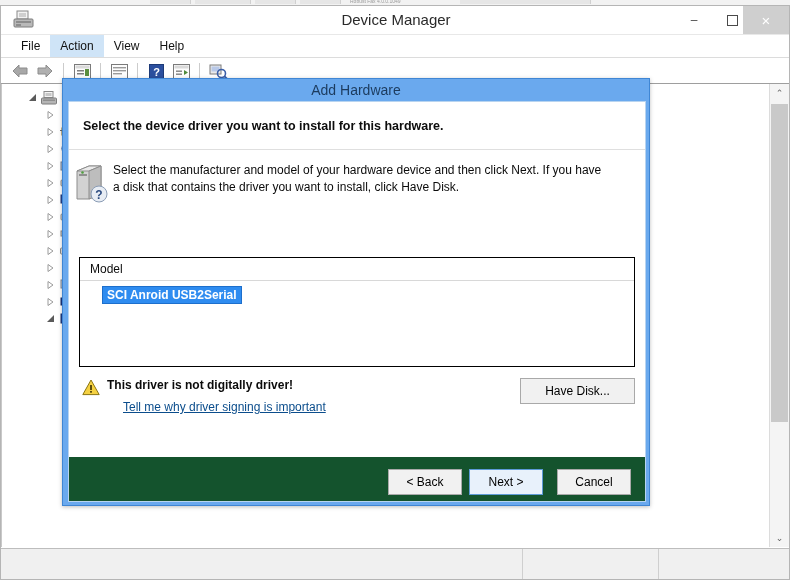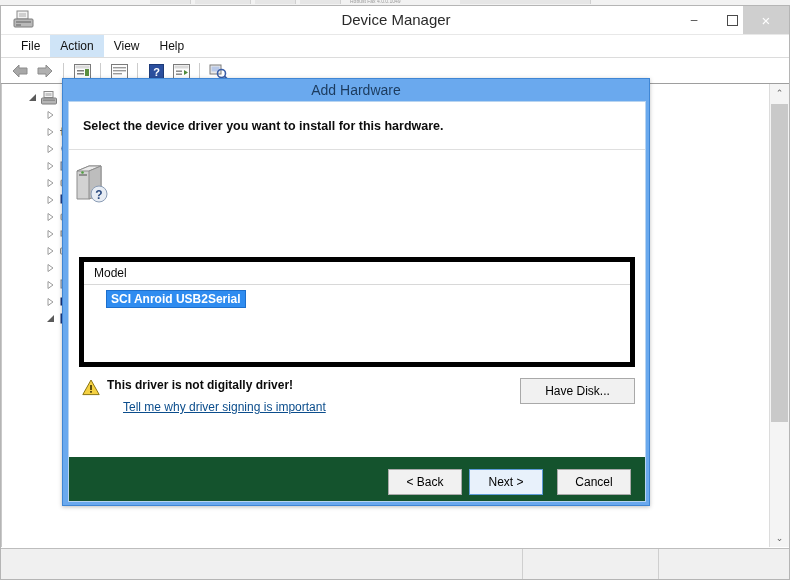--- a/index.html
+++ b/index.html
@@ -158,21 +158,21 @@
   #dlg-desc{
     position:absolute;left:0;top:12px;width:560px;
     display:flex;align-items:flex-start;
   }
   #dlg-desc-icon{width:44px;flex:0 0 44px;display:flex;justify-content:center;padding-top:2px;}
   #dlg-desc-text{
     flex:1 1 auto;font-size:12px;line-height:17px;color:#0b0b0b;padding-right:18px;
   }
   #model-group{
     position:absolute;left:10px;top:107px;width:556px;height:110px;
-    background:#ffffff;border:5px solid #000000;box-sizing:border-box;
+    background:#ffffff;border:1px solid #000000;box-sizing:border-box;
   }
   #model-header{
     height:22px;line-height:22px;padding-left:10px;
     font-size:12px;color:#0b0b0b;border-bottom:1px solid #d8d8d8;
     background:#ffffff;
   }
   #model-list{position:relative;padding:5px 0 0 22px;}
   .model-item{
     display:inline-block;background:#2f8cf0;color:#ffffff;
     font-size:12px;padding:1px 4px;border:1px solid #1d6fcc;font-weight:bold;
@@ -555,20 +555,21 @@
           <svg width="36" height="40" viewBox="0 0 36 40">
             <polygon points="4,7 16,2 28,2 28,30 16,35 4,35" fill="#d2d2d2" stroke="#8d8d8d"></polygon>
             <polygon points="4,7 16,2 28,2 16,7" fill="#eaeaea" stroke="#8d8d8d"></polygon>
             <polygon points="16,7 28,2 28,30 16,35" fill="#bdbdbd" stroke="#8d8d8d"></polygon>
             <rect x="6" y="10" width="8" height="2" fill="#8f8f8f"></rect>
             <circle cx="9.5" cy="8.5" r="1.3" fill="#4e9e3e"></circle>
             <circle cx="26" cy="30" r="8" fill="#e8edf4" stroke="#8a9cb5"></circle>
             <text x="26" y="34.5" font-size="12" font-family="Liberation Sans, sans-serif" fill="#2a4a80" text-anchor="middle" font-weight="bold">?</text>
           </svg>
         </div>
+        <div id="dlg-desc-text">Select the manufacturer and model of your hardware device and then click Next. If you have a disk that contains the driver you want to install, click Have Disk.</div>
       </div>
 
       <div id="model-group">
         <div id="model-header">Model</div>
         <div id="model-list">
           <span class="model-item">SCI Anroid USB2Serial</span>
         </div>
       </div>
 
       <div id="warn-row">

